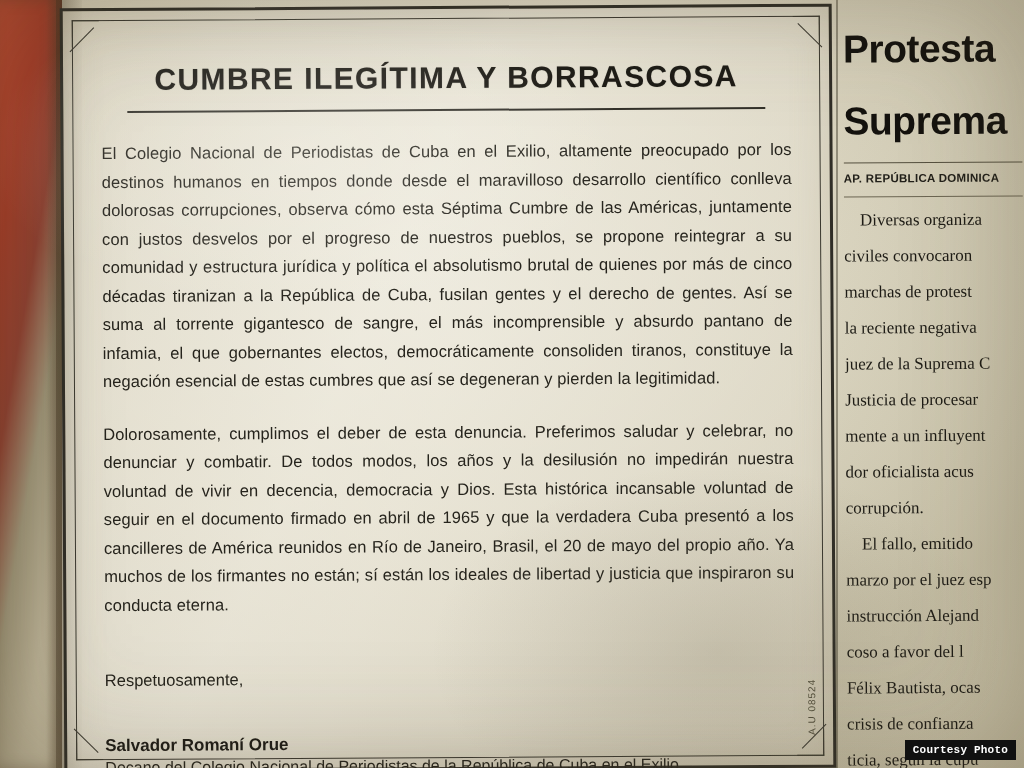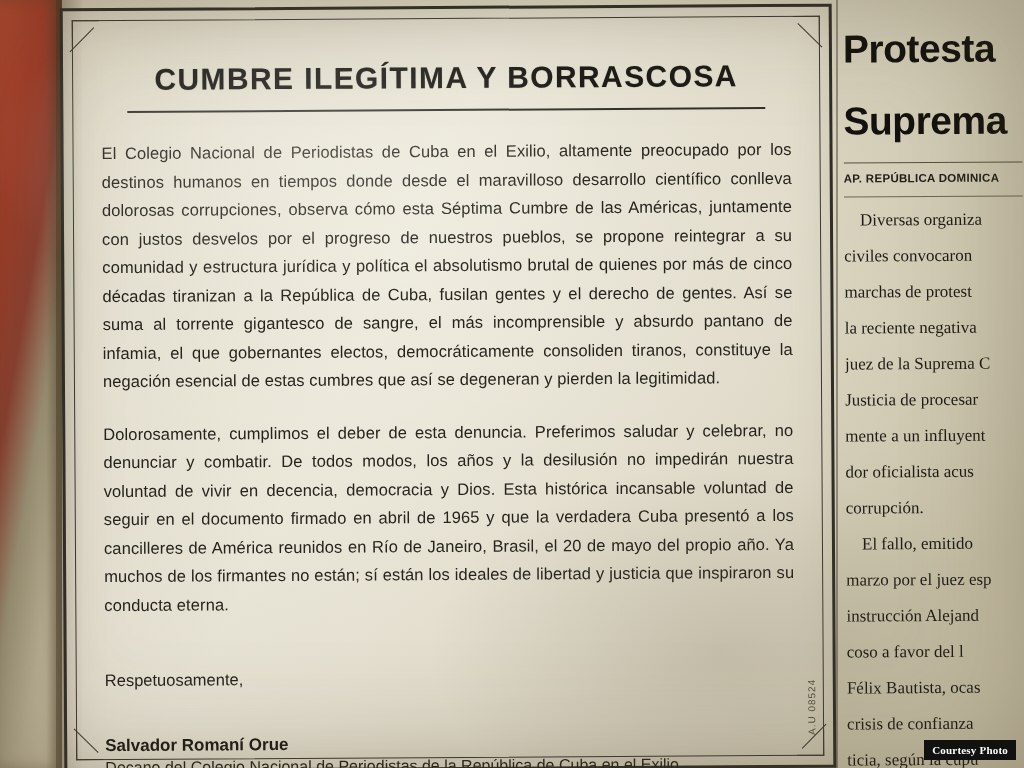--- a/index.html
+++ b/index.html
@@ -214,21 +214,21 @@
   }
   .rc-body p.indent { text-indent: 16px; }
 
   
   .courtesy {
     position: absolute;
     right: 8px;
     bottom: 8px;
     background: #111111;
     color: #ffffff;
-    font-family: Liberation Serif, serif;
+    font-family: Liberation Mono, monospace;
     font-size: 11px;
     font-weight: bold;
     padding: 4px 8px;
     letter-spacing: 0.2px;
   }
 
   
   .glare {
     position: absolute;
     inset: 0;

